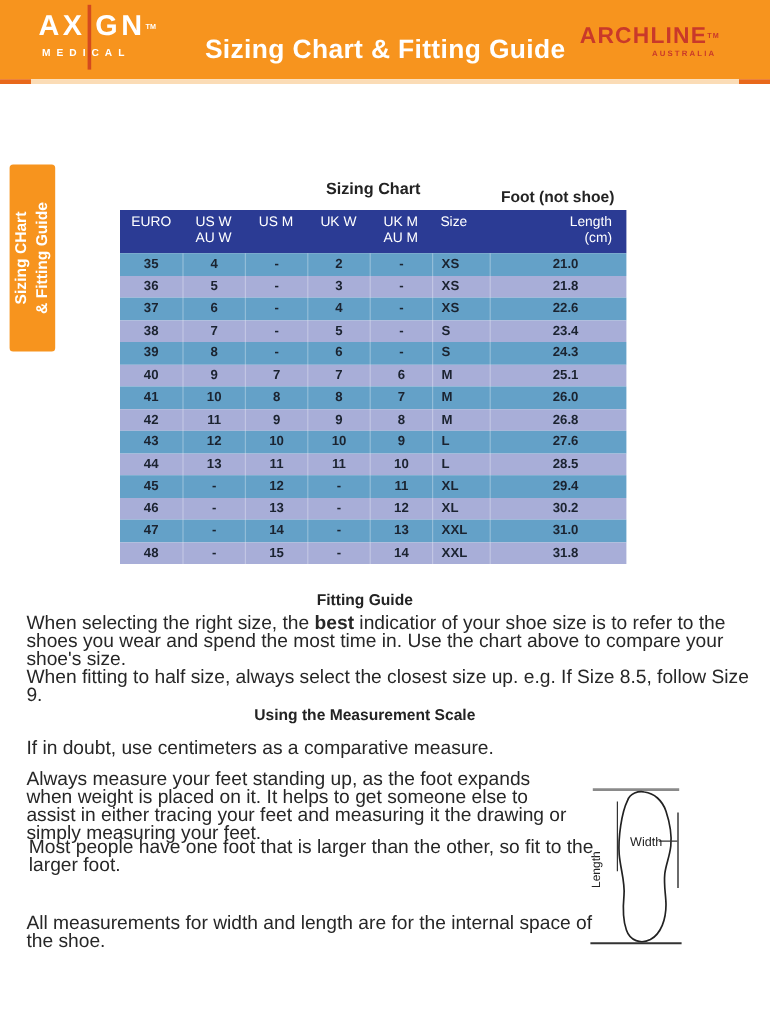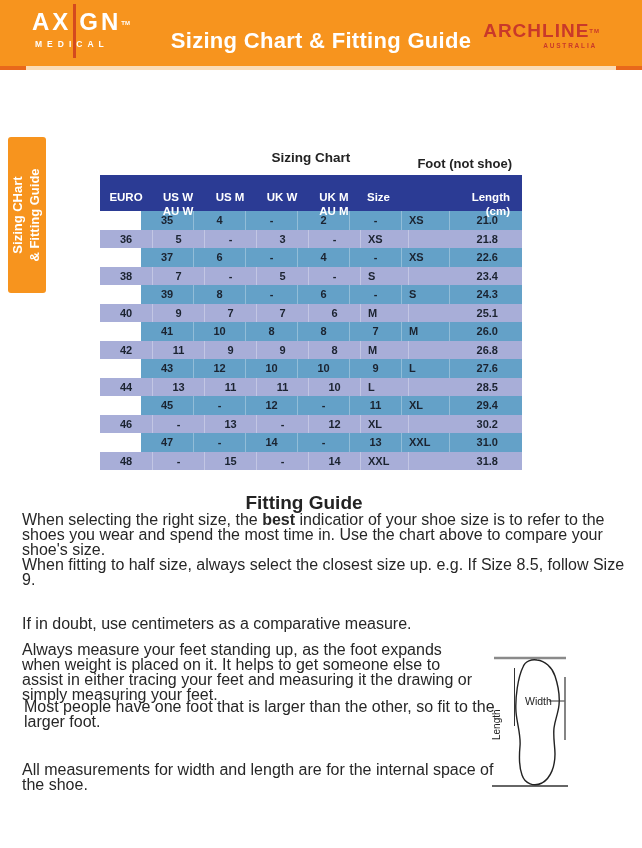--- a/index.html
+++ b/index.html
@@ -37,34 +37,34 @@
 
   
   .chart-title { position:absolute; left:100px; top:150px; width:422px; text-align:center;
     font-size:13.5px; font-weight:bold; color:#232323; }
   .foot-note { position:absolute; left:400px; top:156px; width:112px; text-align:right;
     font-size:13px; font-weight:bold; color:#232323; }
 
   .size-table { position:absolute; left:100px; top:175px; width:422px; }
   .thead, .trow { display:grid; grid-template-columns:52px 52px 52px 52px 52px 48px 1fr; }
   .thead { height:36px; background:#2B3B94; color:#fff; }
-  .hcell { text-align:center; padding-top:16px; font-size:11.5px; font-weight:bold; line-height:13.5px; }
+  .hcell { text-align:center; padding-top:4px; font-size:11.5px; font-weight:normal; line-height:13.5px; }
   .hcell.col-size { text-align:left; padding-left:7px; }
   .hcell.col-length { text-align:right; padding-right:12px; }
   .trow { height:18.5px; }
-  .row-blue { background:#64A1C8;margin-left:41px; }
+  .row-blue { background:#64A1C8; }
   .row-lav  { background:#A8AED8; }
   .tcell { font-size:11px; font-weight:bold; line-height:18.5px; text-align:center; color:#1B2330; height:100%; }
   .tcell:not(:first-child) { border-left:1px solid rgba(255,255,255,0.30); }
   .tcell.col-size { text-align:left; padding-left:7px; }
-  .tcell.col-length { text-align:right; padding-right:24px; }
+  .tcell.col-length { text-align:right; padding-right:40px; }
 
   
   .sec-h { position:absolute; left:0; width:608px; text-align:center;
-    font-size:19px; font-weight:bold; color:#232323; }
+    font-size:13px; font-weight:bold; color:#232323; }
   .fit-h  { top:492px; }
   .meas-h { top:588px; }
   .para { position:absolute; font-size:16px; line-height:15px; color:#272727; }
   .p-fit1 { left:22px; top:512px; width:604px; }
   .p-fit2 { left:22px; top:557px; width:604px; }
   .p-m1 { left:22px; top:616px; width:500px; }
   .p-m2 { left:22px; top:642px; width:455px; }
   .p-m3 { left:24px; top:699px; width:480px; }
   .p-m4 { left:22px; top:762px; width:480px; }
   .p-m5 { left:22px; top:788px; width:548px; }
@@ -267,20 +267,21 @@
           <div class="tcell col-size">XXL</div>
           <div class="tcell col-length">31.8</div>
         </div>
       </div>
   </div>
 
   <h2 class="sec-h fit-h">Fitting Guide</h2>
   <p class="para p-fit1"><span>When selecting the right size, the </span><b>best</b><span> indicatior of your shoe size is to refer to the shoes you wear and spend the most time in. Use the chart above to compare your shoe's size.</span></p>
   <p class="para p-fit2">When fitting to half size, always select the closest size up. e.g. If Size 8.5, follow Size 9.</p>
 
+  <h2 class="sec-h meas-h">Using the Measurement Scale</h2>
   <p class="para p-m2">Always measure your feet standing up, as the foot expands when weight is placed on it. It helps to get someone else to assist in either tracing your feet and measuring it the drawing or simply measuring your feet.</p>
   <p class="para p-m1">If in doubt, use centimeters as a comparative measure.</p>
   <p class="para p-m3">Most people have one foot that is larger than the other, so fit to the larger foot.</p>
   <p class="para p-m4">All measurements for width and length are for the internal space of the shoe.</p>
 
   <div class="foot-diagram">
     <svg viewBox="0 0 100 145" xmlns="http://www.w3.org/2000/svg">
       <line x1="8" y1="10" x2="80" y2="10" stroke="#8a8a8a" stroke-width="2.4"></line>
       <line x1="6" y1="138" x2="82" y2="138" stroke="#333" stroke-width="1.6"></line>
       <path d="M 37 19 C 39 13 46 11 51 12 C 59 13 66 19 69 28 C 72 37 74 47 73 57 C 72 66 69 72 68 80 C 67 90 69 98 69 106 C 69 118 65 130 56 135 C 48 139 39 136 36 127 C 33 119 33 109 34 98 C 35 87 31 76 30 64 C 29 50 32 29 37 19 Z" fill="#ffffff" stroke="#222" stroke-width="1.4"></path>

